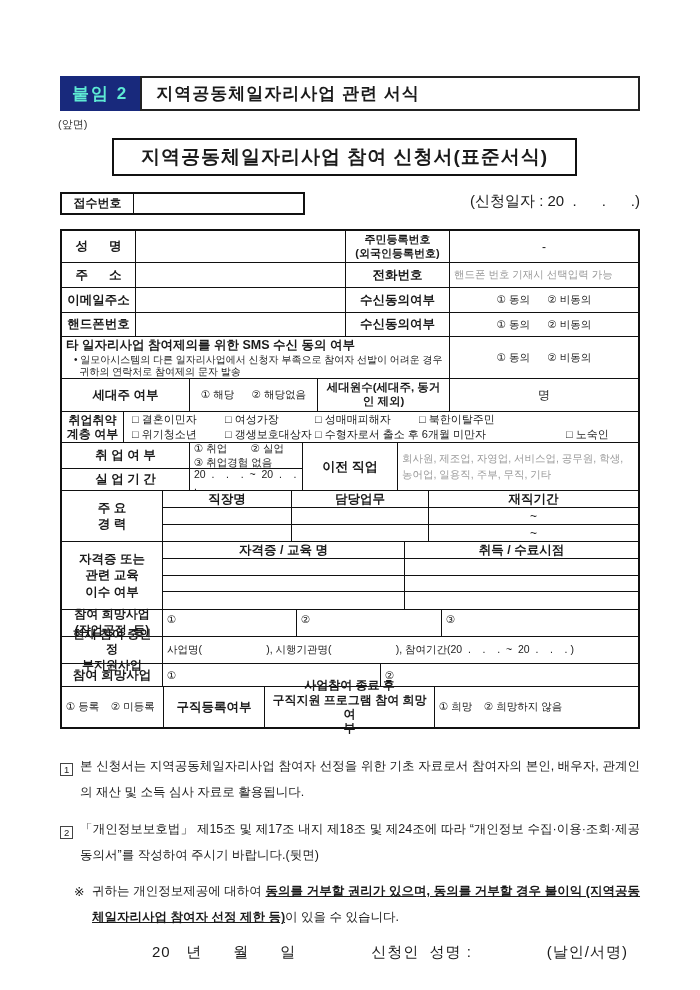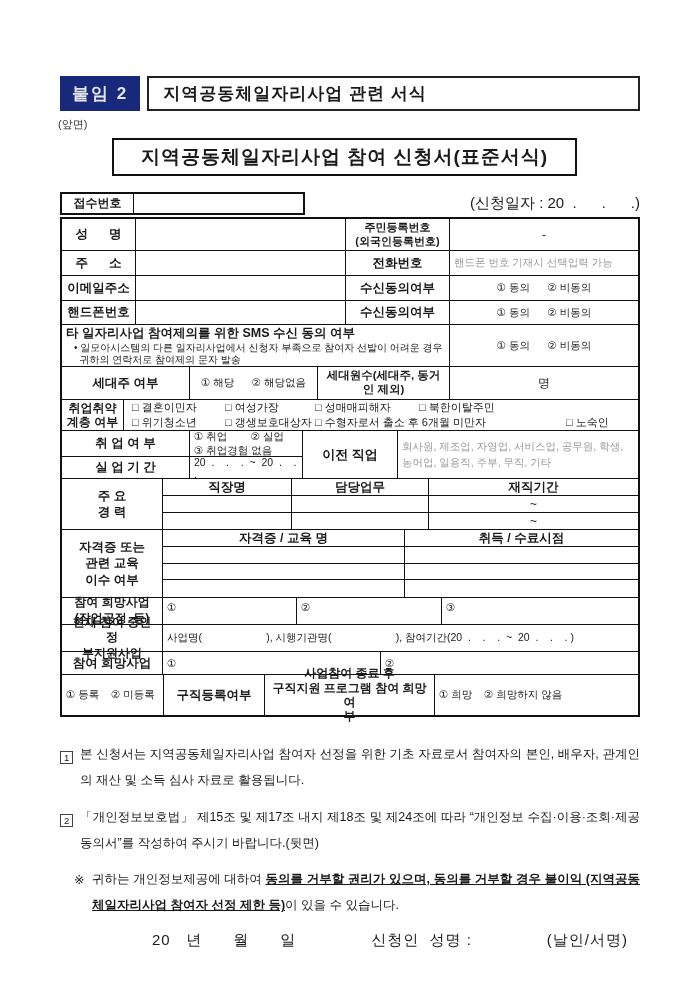--- a/index.html
+++ b/index.html
@@ -3,30 +3,30 @@
 <meta charset="utf-8">
 <style>
   * { margin:0; padding:0; box-sizing:border-box; }
   html,body { width:700px; height:990px; background:#ffffff;
     font-family:"Liberation Sans","DejaVu Sans",sans-serif; color:#1a1a1a; }
   .page { width:700px; height:990px; padding:76px 60px 0 60px; position:relative; }
   .ps { white-space:pre-wrap; }
 
   
   .hdr { display:flex; align-items:stretch; }
-  .badge { background:#18297c; color:#e5e5e5; font-weight:bold; font-size:17px;
+  .badge { background:#18297c; color:#5eead4; font-weight:bold; font-size:17px;
     padding:4px 12px; display:flex; align-items:center; letter-spacing:2px; }
-  .hdr-box { border:2px solid #222; flex:1; margin-left:7px; font-weight:bold;
+  .hdr-box { border:2px solid #222; flex:1; font-weight:bold;
     font-size:17px; padding:4px 14px; letter-spacing:1px; display:flex; align-items:center; }
   .side-note { font-size:11px; color:#333; margin:6px 0 4px -2px; }
   .title-box { border:2px solid #111; width:465px; margin:6px auto 16px 52px;
     text-align:center; font-weight:bold; font-size:19px; padding:4px 0; letter-spacing:1px; }
 
   
-  .receipt-row { display:flex; align-items:center; margin:0 0 2px 0; }
+  .receipt-row { display:flex; margin:0 0 14px 0; }
   .receipt-box { border:2px solid #111; display:flex; width:245px; height:23px; }
   .receipt-box .lab { width:72px; border-right:1px solid #111; font-weight:bold;
     font-size:12px; display:flex; align-items:center; justify-content:center; }
   .receipt-box .val { flex:1; }
   .date-note { margin-left:auto; font-size:15px; }
 
   
   .ft { border:2px solid #111; width:100%; font-size:12px; }
   .frow { display:flex; border-bottom:1px solid #111; align-items:stretch; }
   .frow:last-child { border-bottom:none; }

